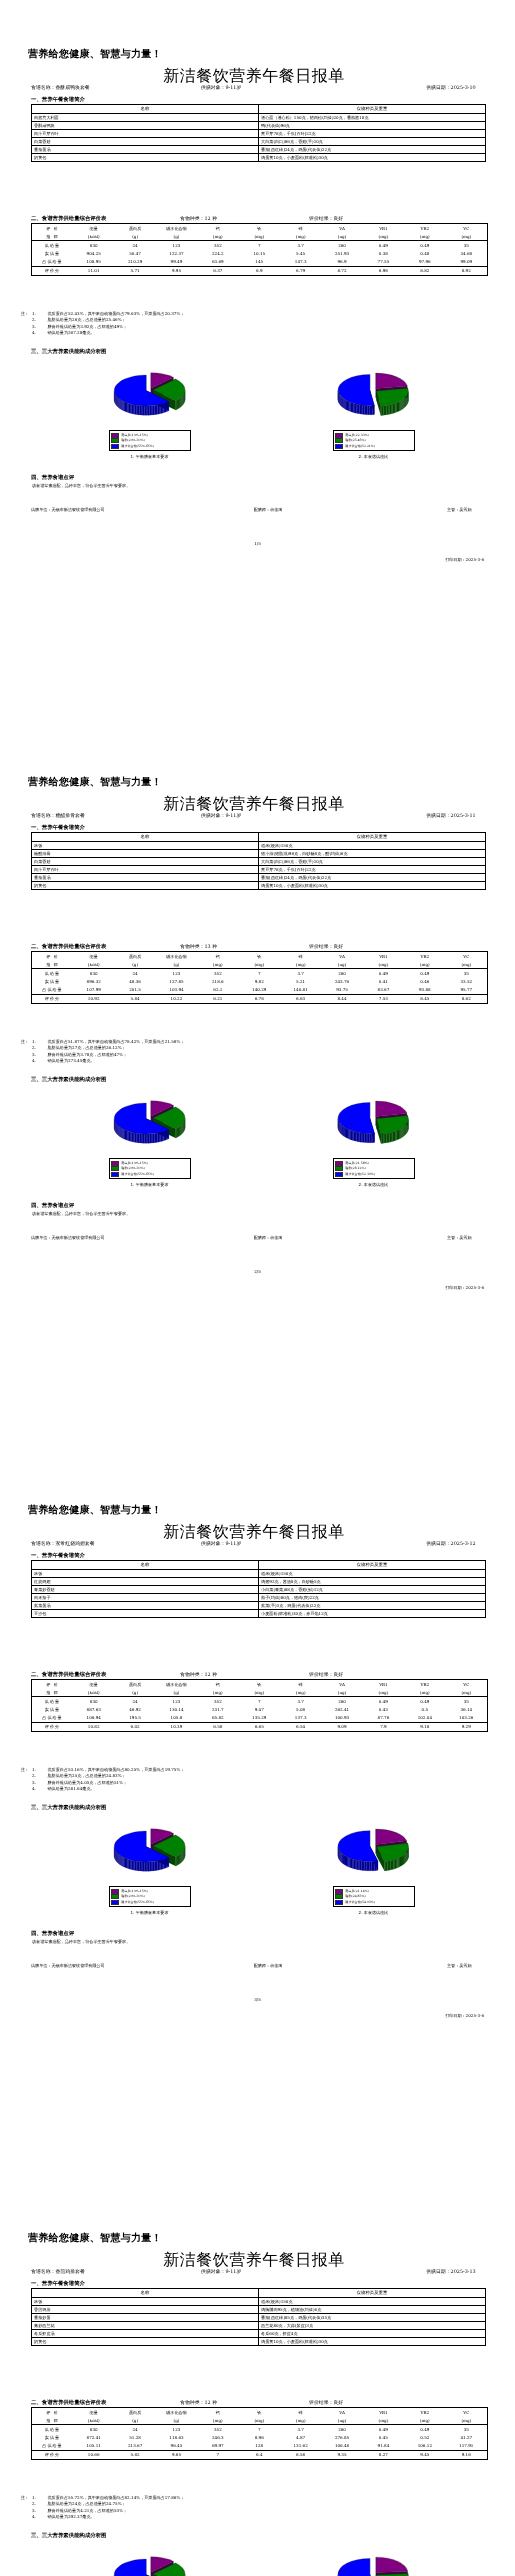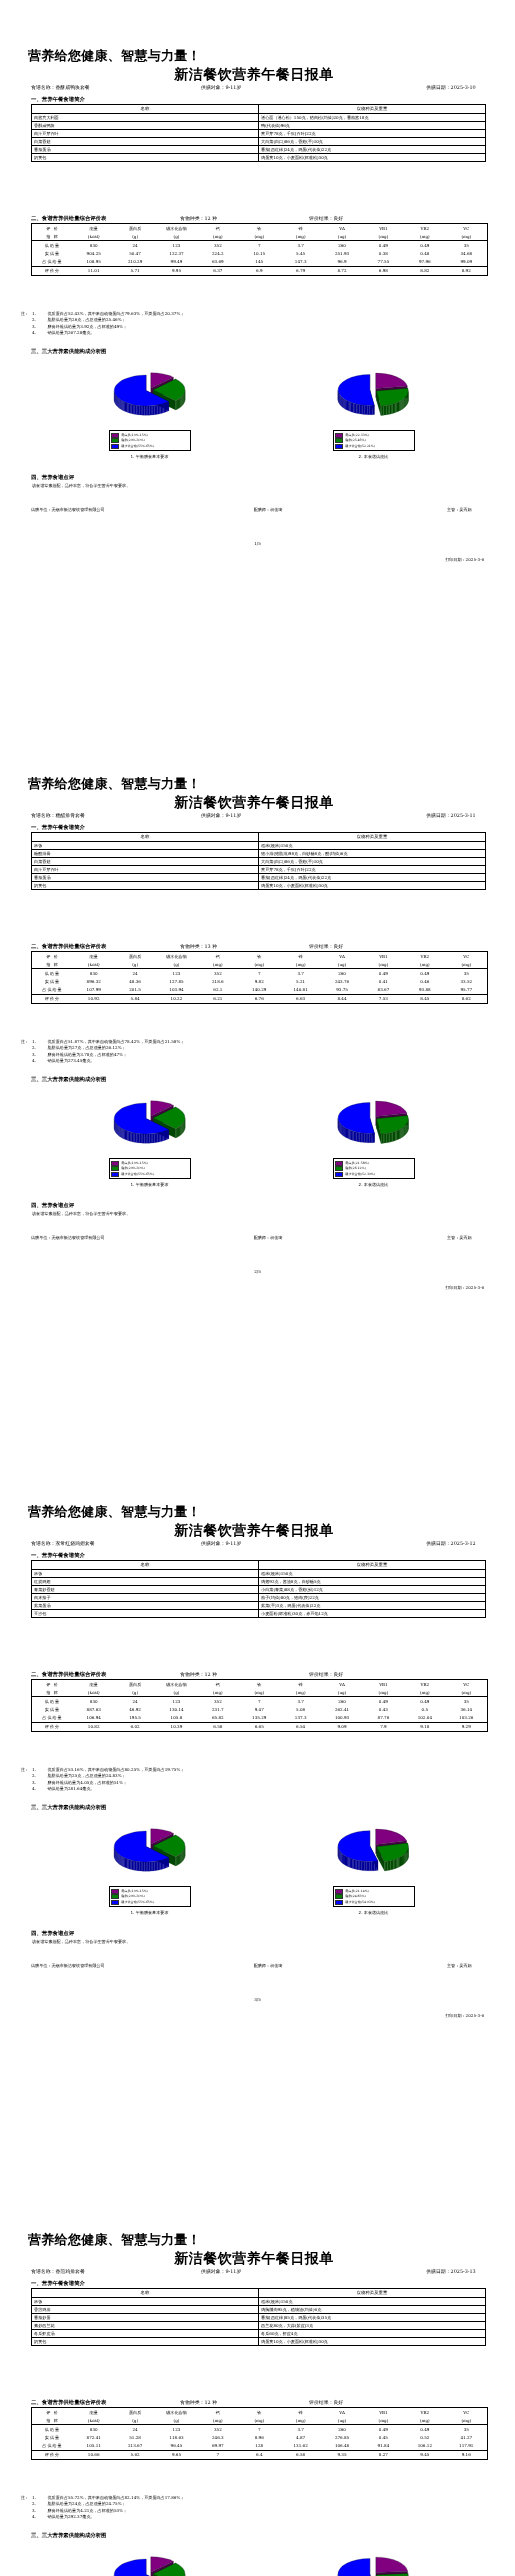--- a/index.html
+++ b/index.html
@@ -1,19 +1,19 @@
 <!DOCTYPE html>
 <html style="font-size:8.2px"><head>
 <meta charset="utf-8">
 <style>
   html,body{margin:0;padding:0;background:#fff;}
   body{font-family:"DejaVu Serif","Liberation Serif",serif;color:#000;}
   .sheet{width:515px;height:728px;position:relative;box-sizing:border-box;background:#fff;overflow:hidden;}
-  .slogan{position:absolute;left:28px;top:47px;font-size:13px;font-weight:bold;letter-spacing:0.3px;font-family:"DejaVu Sans","Liberation Sans",sans-serif;}
-  .doc-title{position:absolute;left:0;right:7px;top:66px;text-align:center;font-size:14px;font-weight:bold;letter-spacing:0.5px;font-family:"DejaVu Serif","Liberation Serif",serif;}
+  .slogan{position:absolute;left:28px;top:47px;font-size:10px;font-weight:bold;letter-spacing:0.3px;font-family:"DejaVu Sans","Liberation Sans",sans-serif;}
+  .doc-title{position:absolute;left:0;right:7px;top:66px;text-align:center;font-size:16px;font-weight:normal;letter-spacing:0.5px;font-family:"DejaVu Serif","Liberation Serif",serif;}
   .meta-row{position:absolute;left:31px;right:28px;top:84px;font-size:4.9px;display:flex;}
   .meta-row .m1{width:170px;}
   .meta-row .m2{width:155px;}
   .meta-row .m3{flex:1;text-align:right;padding-right:11.3px;}
   .sec-h{font-size:5.4px;font-weight:bold;font-family:"DejaVu Sans","Liberation Sans",sans-serif;}
   .sec1{position:absolute;left:31px;top:96px;}
   .menu-tbl{position:absolute;left:31px;top:104px;width:455px;border-collapse:collapse;font-size:4.1px;table-layout:fixed;}
   .menu-tbl td,.menu-tbl th{border:0.5px solid #000;padding:1px 2.1px;line-height:1.25;}
   .menu-tbl th{text-align:center;font-weight:normal;font-size:4.4px;}
   .menu-tbl td.nm{width:59px;text-align:left;}

